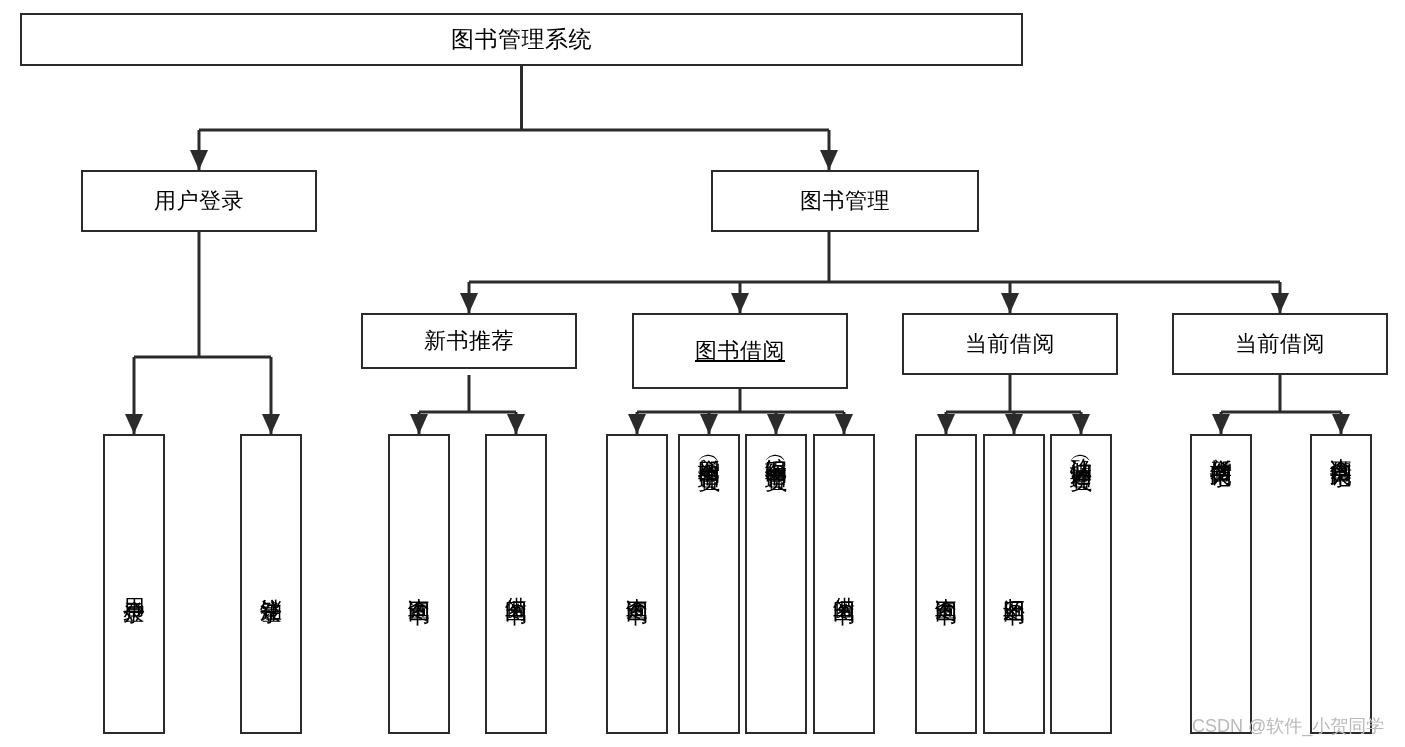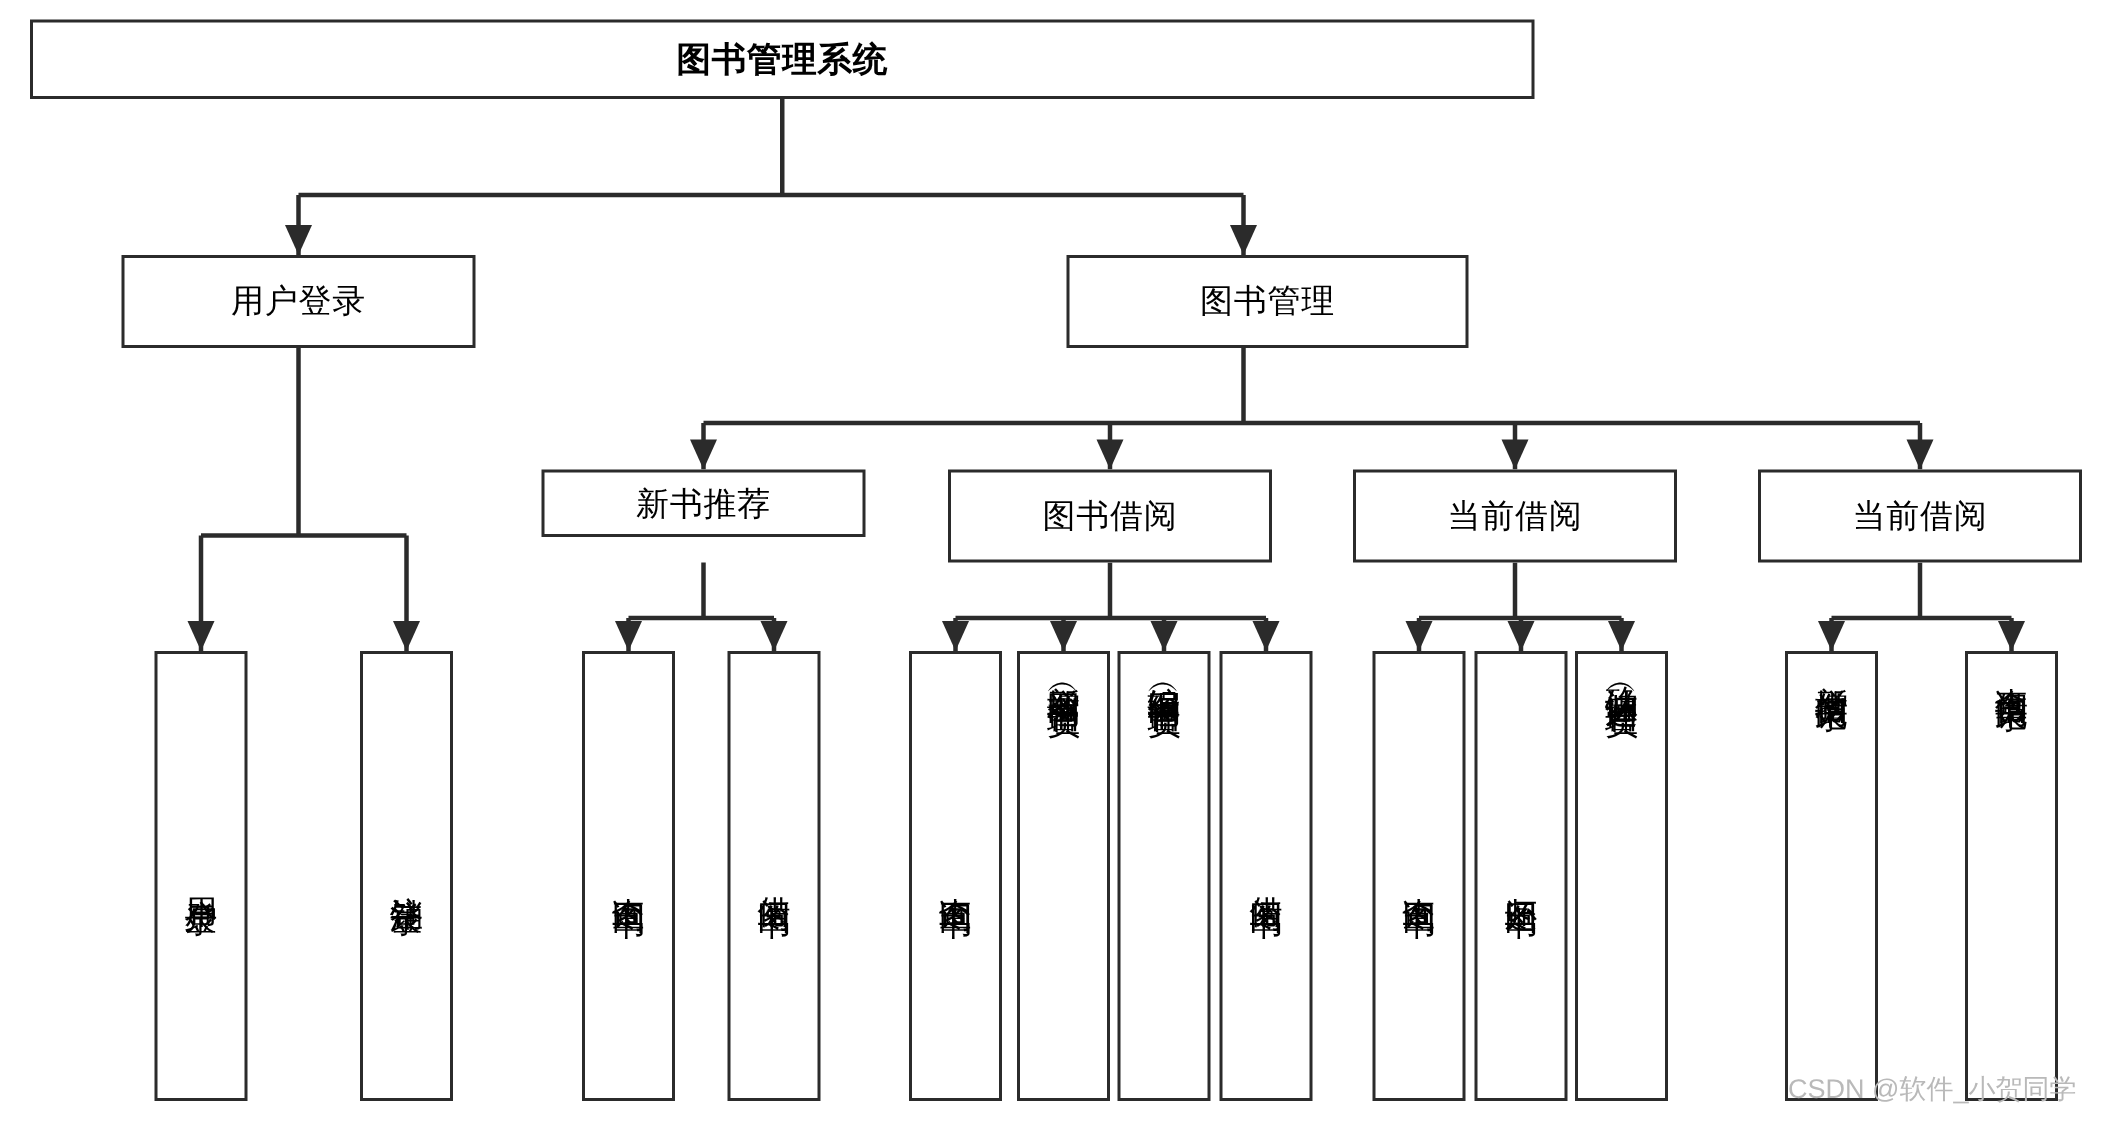--- a/index.html
+++ b/index.html
@@ -58,21 +58,20 @@
     padding-top: 4px;
   }
   .node.vertical.centered {
     align-items: center;
   }
   .node.vertical.centered .node-label {
     padding-top: 0;
   }
   .node.root .node-label {
     font-size: 23px;
-    font-weight: bold;
   }
   .watermark {
     position: absolute;
     color: #b9b9b9;
     font-size: 18px;
     white-space: nowrap;
     user-select: none;
     text-align: center;
   }
 </style>
@@ -137,24 +136,24 @@
   <div id="node-layer">
       <div class="node horizontal root" style="left: 20px; top: 13px; width: 1003px; height: 53px;">
         <span class="node-label">图书管理系统</span>
       </div>
       <div class="node horizontal" style="left: 81px; top: 170px; width: 236px; height: 62px;">
         <span class="node-label">用户登录</span>
       </div>
       <div class="node horizontal" style="left: 711px; top: 170px; width: 268px; height: 62px;">
         <span class="node-label">图书管理</span>
       </div>
-      <div class="node horizontal" style="left: 361px; top: 313px; width: 216px; height: 45px;">
+      <div class="node horizontal" style="left: 361px; top: 313px; width: 216px; height: 56px;">
         <span class="node-label">新书推荐</span>
       </div>
-      <div class="node horizontal" style="left: 632px; top: 313px; width: 216px; height: 62px;">
+      <div class="node horizontal" style="left: 632px; top: 313px; width: 216px; height: 76px; text-decoration: underline;">
         <span class="node-label">图书借阅</span>
       </div>
       <div class="node horizontal" style="left: 902px; top: 313px; width: 216px; height: 62px;">
         <span class="node-label">当前借阅</span>
       </div>
       <div class="node horizontal" style="left: 1172px; top: 313px; width: 216px; height: 62px;">
         <span class="node-label">当前借阅</span>
       </div>
       <div class="node vertical centered" style="left: 103px; top: 434px; width: 62px; height: 300px;">
         <span class="node-label">用户登录</span>

